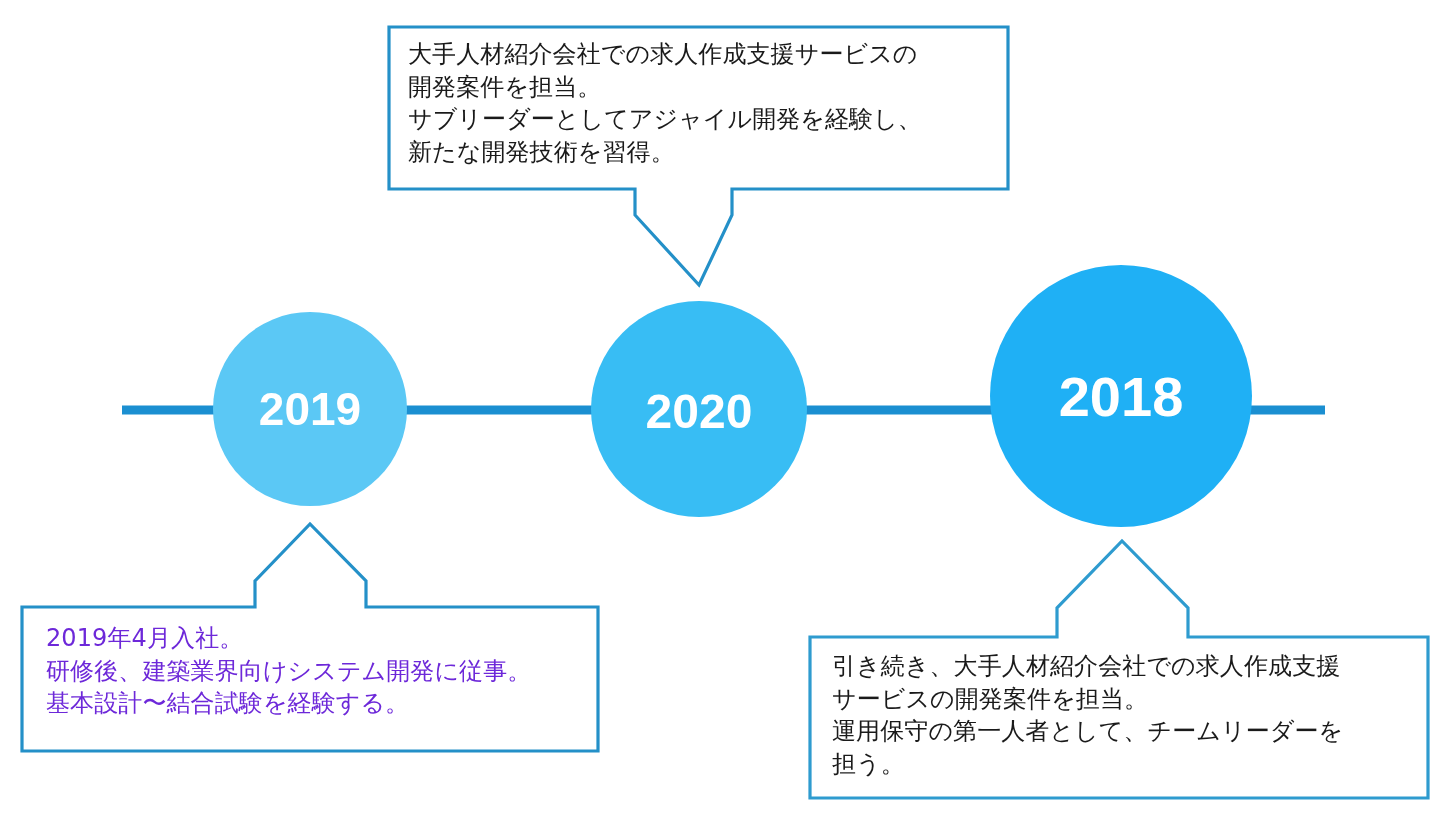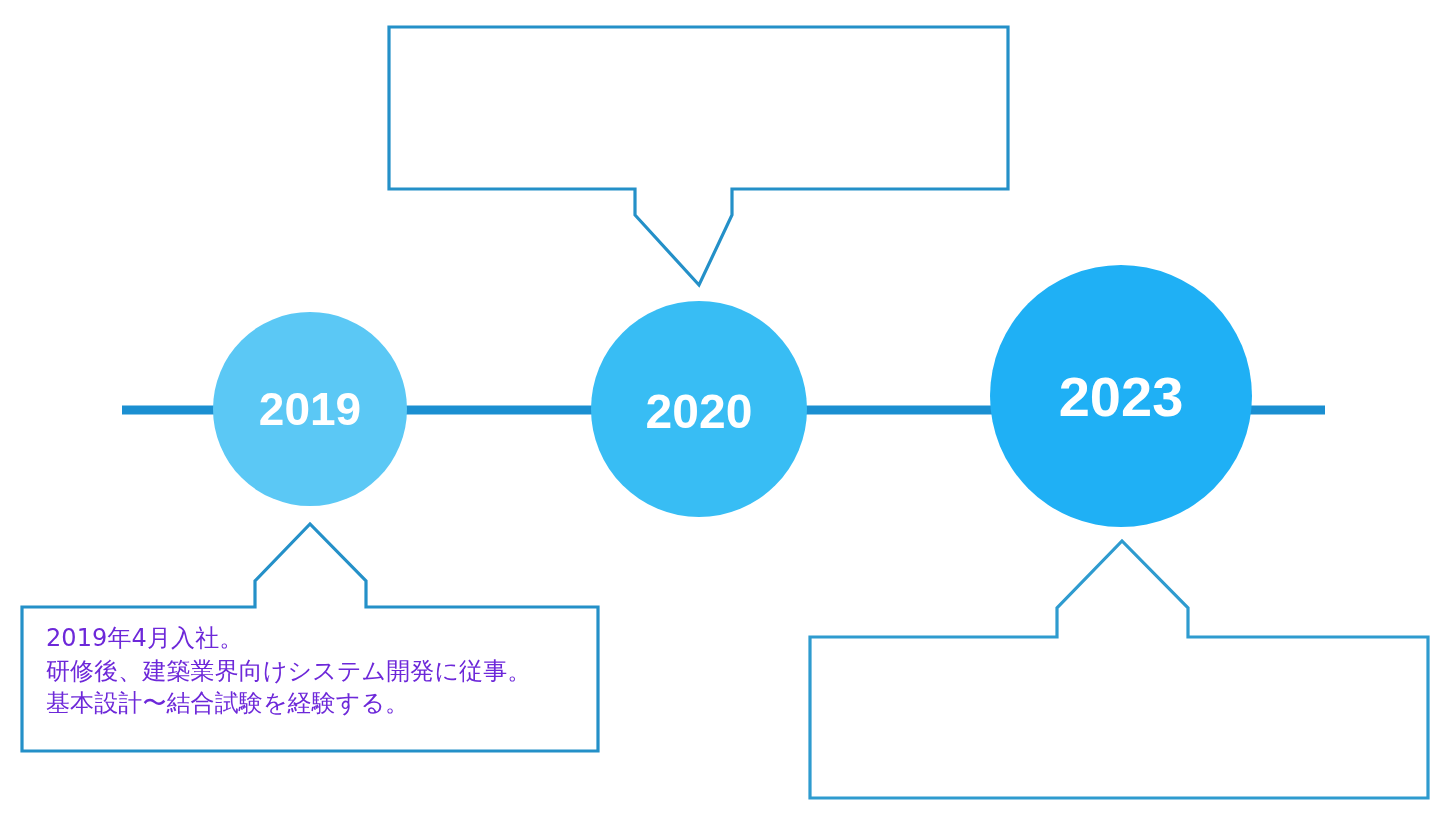--- a/index.html
+++ b/index.html
@@ -94,19 +94,27 @@
              L 1188 608
              L 1188 637
              L 1428 637
              L 1428 798
              L 810 798
              Z"></path>
   </svg>
 
   <div class="year-label" id="year-label-0" style="left: 310px; top: 409px; font-size: 46px; color: rgb(255, 255, 255);">2019</div>
   <div class="year-label" id="year-label-1" style="left: 699px; top: 411px; font-size: 48px; color: rgb(255, 255, 255);">2020</div>
-  <div class="year-label" id="year-label-2" style="left: 1121px; top: 396px; font-size: 56px; color: rgb(255, 255, 255);">2023</div>
+  <div class="year-label" id="year-label-2" style="left: 1121px; top: 396px; font-size: 56px; color: rgb(255, 255, 255);">2018</div>
 
+  <div class="callout-text" id="callout-top-text" style="color: rgb(26, 26, 26);">大手人材紹介会社での求人作成支援サービスの
+開発案件を担当。
+サブリーダーとしてアジャイル開発を経験し、
+新たな開発技術を習得。</div>
   <div class="callout-text" id="callout-bl-text" style="color: #6d28d9;">2019年4月入社。
 研修後、建築業界向けシステム開発に従事。
 基本設計〜結合試験を経験する。</div>
+  <div class="callout-text" id="callout-br-text" style="color: rgb(26, 26, 26);">引き続き、大手人材紹介会社での求人作成支援
+サービスの開発案件を担当。
+運用保守の第一人者として、チームリーダーを
+担う。</div>
 
 </div>
 
 </body></html>

